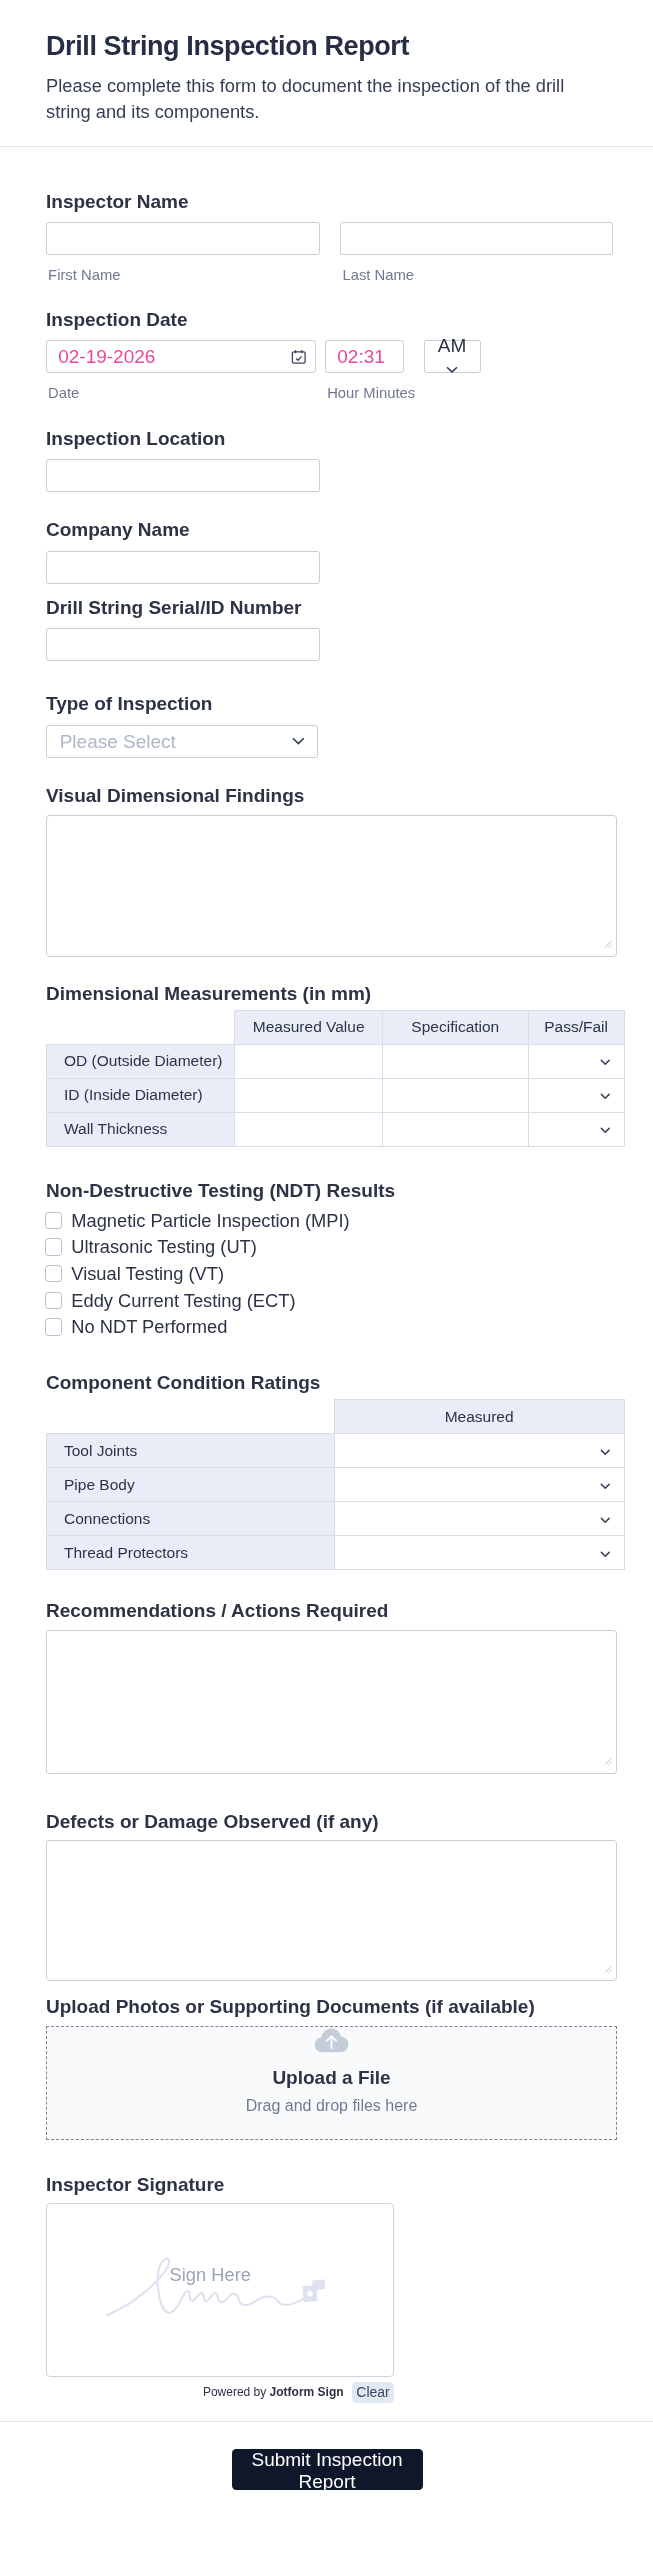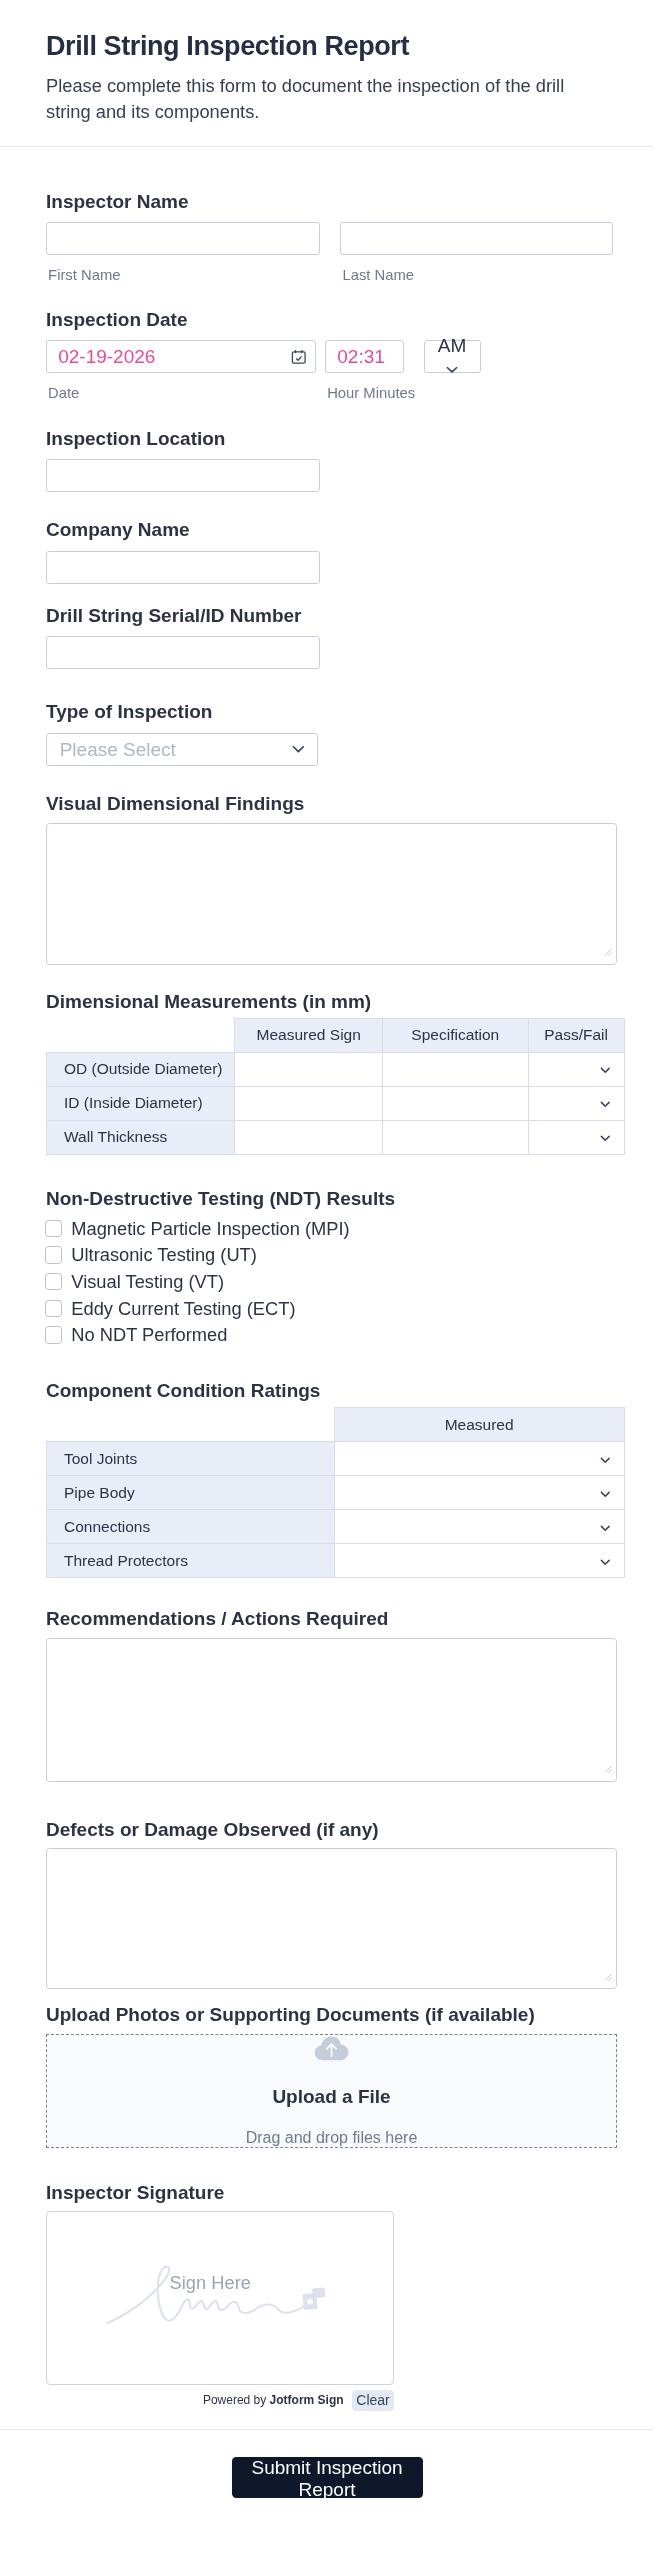--- a/index.html
+++ b/index.html
@@ -55,21 +55,21 @@
   .cell .chev { position: absolute; right: 12.7px; top: 50%; transform: translateY(-50%); }
 
   
   .cb-row { display: flex; align-items: center; margin-top: 9.1px; }
   .cb-row:first-of-type { margin-top: 7px; }
   .checkbox { width: 17.6px; height: 17.6px; border: 1.4px solid #b9c0cf; border-radius: 3.5px; background: #fff; flex: 0 0 auto; margin-left: -1.4px; cursor: pointer; }
   .cb-label { font-size: 18.3px; color: #2c3345; margin-left: 9.1px; line-height: 17.6px; }
 
   
   .upload-box { width: 571px; height: 114px; margin-top: 7px; background: #f9fafc;
-    border: 1.4px dashed #7c8494; display: flex; flex-direction: column; align-items: center; justify-content: space-between; cursor: pointer; }
+    border: 1.4px dashed #7c8494; display: flex; flex-direction: column; align-items: center; justify-content: flex-start; cursor: pointer; }
   .upload-title { font-size: 19px; font-weight: 700; color: #2c3345; margin-top: 9.8px; }
   .upload-hint { font-size: 16px; color: #707b90; margin-top: 8.4px; }
 
   
   .sig-box { width: 348px; height: 174px; margin-top: 6.3px; border: 0.7px solid #cdd3de; border-radius: 4.2px; background: #fff;
     position: relative; overflow: hidden; }
   .sig-center { position: absolute; left: 0; top: 0; width: 100%; height: 100%; display: flex; align-items: center; justify-content: center; }
   .sign-here-text { position: absolute; left: 50%; top: 60px; transform: translateX(-62%); font-size: 18.3px; color: #9aa5b8; }
   .sig-footer { width: 348px; display: flex; justify-content: flex-end; align-items: center; margin-top: 5.6px; }
   .powered { font-size: 12px; color: #2c3345; }
@@ -149,21 +149,21 @@
       </div>
     </div>
 
     <div class="field" style="margin-top:27px">
       <div class="q-label">Company Name</div>
       <div class="controls-row">
         <input class="text-input w-390" type="text" value="" style="">
       </div>
     </div>
 
-    <div class="field" style="margin-top:21px">
+    <div class="field" style="margin-top:13px">
       <div class="q-label">Drill String Serial/ID Number</div>
       <div class="controls-row">
         <input class="text-input w-390" type="text" value="" style="">
       </div>
     </div>
 
     <div class="field" style="margin-top:32px">
       <div class="q-label">Type of Inspection</div>
       <div class="select-box">
         <span class="placeholder-text">Please Select</span>
@@ -187,21 +187,21 @@
         </span>
       </div>
     </div>
 
     <div class="field" style="margin-top:26px">
       <div class="q-label">Dimensional Measurements (in mm)</div>
       <table class="matrix">
         <tbody>
             <tr>
           <td class="corner" style="width:189px"></td>
-          <th style="width:148px">Measured Sign</th>
+          <th style="width:148px">Measured Value</th>
           <th style="width:146px">Specification</th>
           <th style="width:96px">Pass/Fail</th>
         </tr>
         <tr>
           <td class="row-label">OD (Outside Diameter)</td>
           <td class="cell"></td>
           <td class="cell"></td>
           <td class="cell">
             <span class="chev">
               <svg width="10.5" height="7" viewBox="0 0 15 10" fill="none" stroke="#39445a" stroke-width="2.2" stroke-linecap="round" stroke-linejoin="round">

